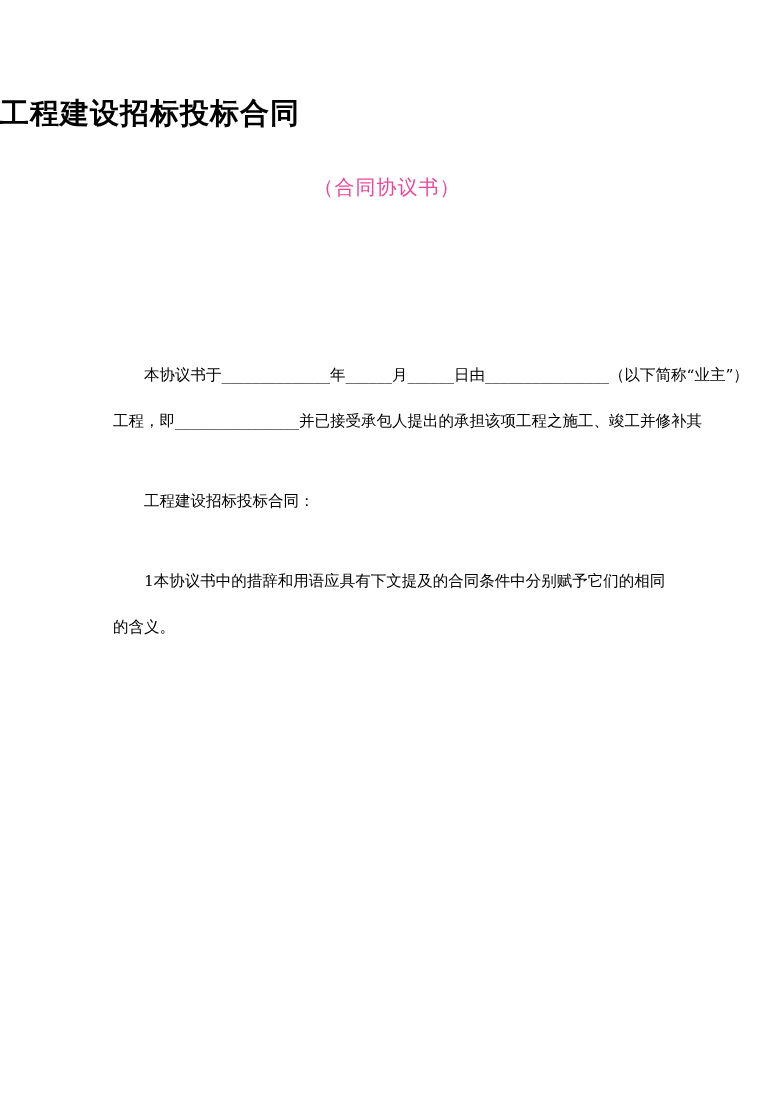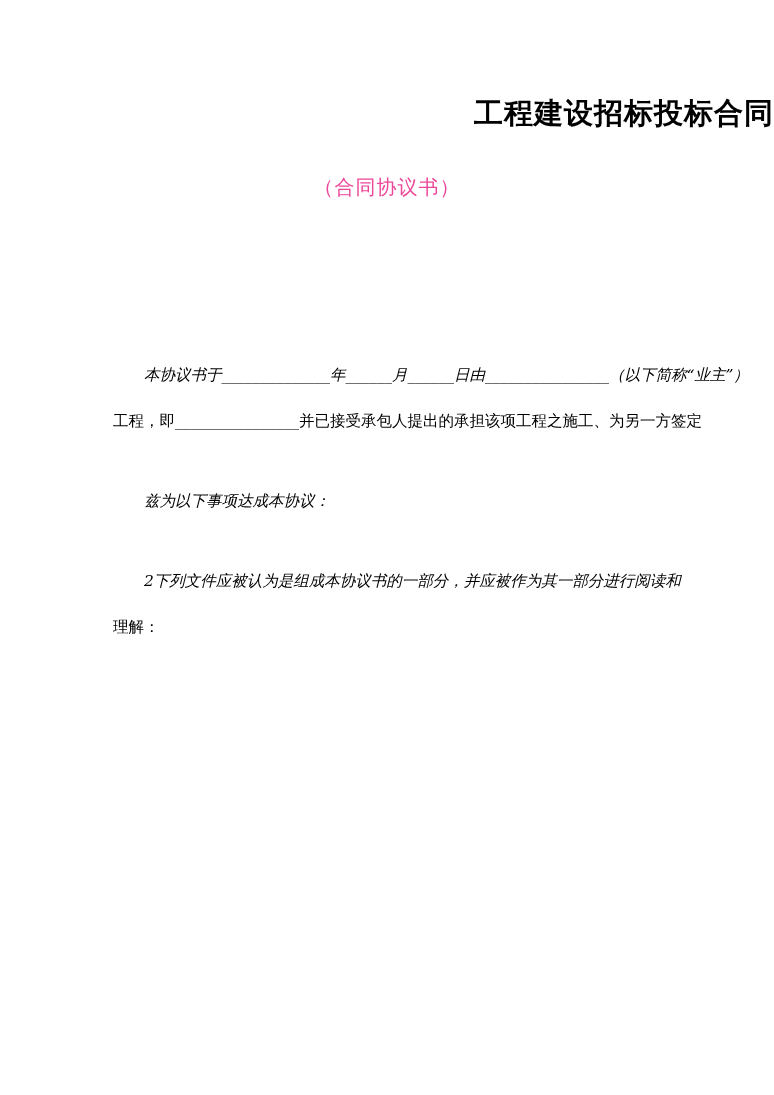--- a/index.html
+++ b/index.html
@@ -19,21 +19,21 @@
     background: #ffffff;
     color: #000000;
     font-family: "DejaVu Serif", "Liberation Serif", serif;
   }
   .doc-title {
     position: absolute;
     top: 94px;
     left: 0;
     right: 0;
     margin: 0;
-    text-align: right;
+    text-align: left;
     font-family: Liberation Sans, sans-serif;
     font-weight: bold;
     font-size: 29px;
     letter-spacing: 1px;
     color: #000000;
   }
   .doc-subtitle {
     position: absolute;
     top: 174px;
     left: 0;
@@ -54,44 +54,43 @@
   .para {
     margin: 0 0 34px 0;
     padding: 0;
   }
   .line {
     line-height: 46px;
     white-space: nowrap;
   }
   .indent {
     text-indent: 31px;
-    font-style: italic;
   }
 </style>
 </head>
 <body>
 
 <div class="page">
 
   <h1 class="doc-title">工程建设招标投标合同</h1>
 
   <div class="doc-subtitle">（合同协议书）</div>
 
   <div class="doc-body">
 
     <div class="para">
       <div class="line indent">本协议书于______________年______月______日由________________（以下简称“业主”）</div>
-      <div class="line">工程，即________________并已接受承包人提出的承担该项工程之施工、为另一方签定</div>
+      <div class="line">工程，即________________并已接受承包人提出的承担该项工程之施工、竣工并修补其</div>
     </div>
 
     <div class="para">
-      <div class="line indent">兹为以下事项达成本协议：</div>
+      <div class="line indent">工程建设招标投标合同：</div>
     </div>
 
+    <div class="para">
+      <div class="line indent">1本协议书中的措辞和用语应具有下文提及的合同条件中分别赋予它们的相同</div>
+      <div class="line">的含义。</div>
+    </div>
 
-    <div class="para">
-      <div class="line indent">2下列文件应被认为是组成本协议书的一部分，并应被作为其一部分进行阅读和</div>
-      <div class="line">理解：</div>
-    </div>
 
 
   </div>
 </div>
 
 </body></html>

